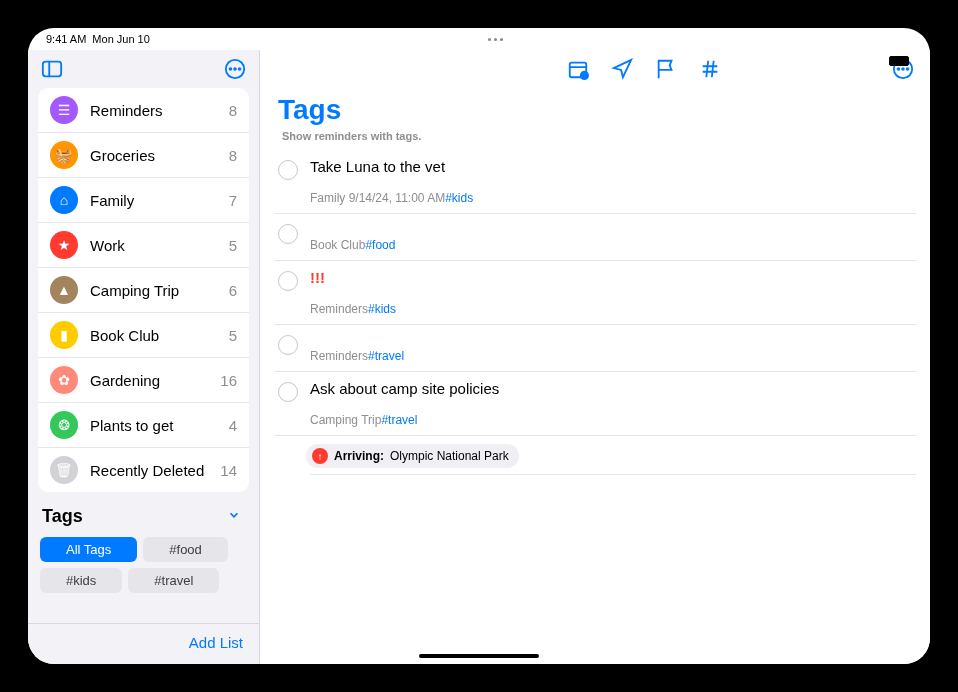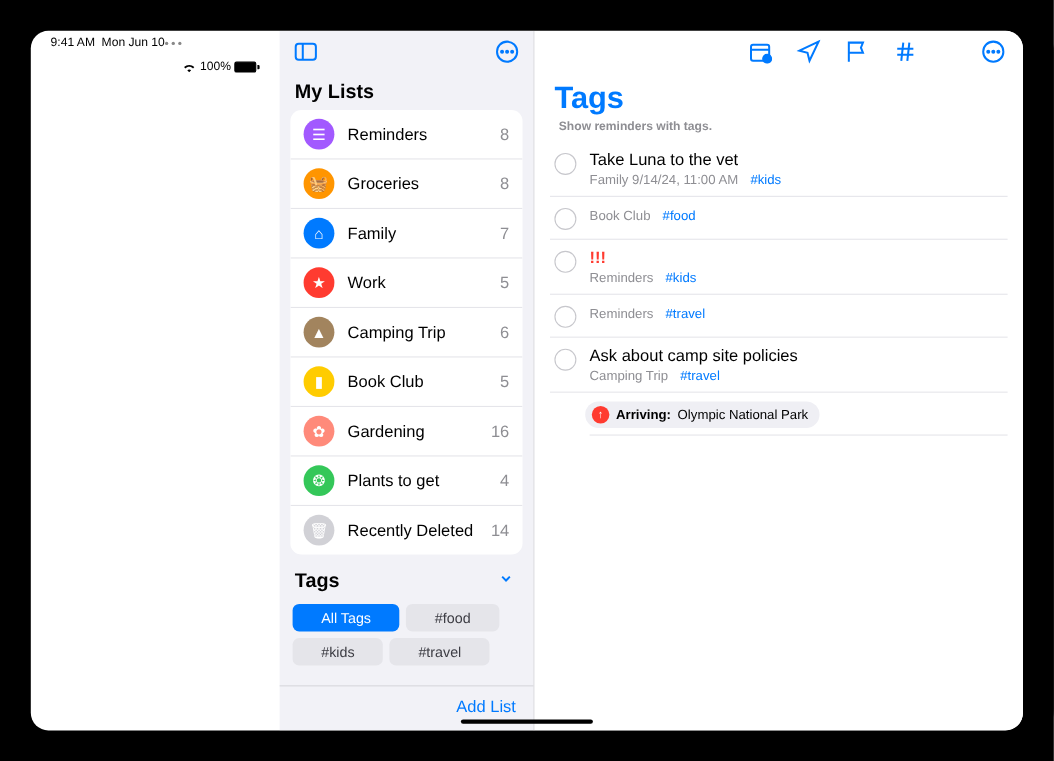--- a/index.html
+++ b/index.html
@@ -4,21 +4,21 @@
 <style>
 * { margin: 0; padding: 0; box-sizing: border-box; font-family: -apple-system, BlinkMacSystemFont, "Segoe UI", Helvetica, Arial, sans-serif; }
 
 body { background: #000; display: flex; align-items: center; justify-content: center; min-height: 100vh; }
 
 .ipad-frame {
   width: 958px; height: 692px; background: #000; border-radius: 48px; padding: 28px;
   position: relative;
 }
 
-.screen { width: 100%; height: 100%; background: #fff; border-radius: 16px; overflow: hidden; position: relative; display: flex; flex-direction: row; }
+.screen { width: 100%; height: 100%; background: #fff; border-radius: 26px; overflow: hidden; position: relative; display: flex; flex-direction: column; }
 
 .status-bar {
   height: 22px; display: flex; align-items: center; justify-content: space-between;
   padding: 0 18px; font-size: 11px; color: #000; font-weight: 500;
 }
 .status-left { display: flex; gap: 6px; align-items: center; }
 .status-right { display: flex; gap: 3px; align-items: center; margin-top: 44px; }
 
 .dots { display: flex; gap: 3px; margin: 0 auto; }
 .dots span { width: 3px; height: 3px; background: #888; border-radius: 50%; }
@@ -64,21 +64,21 @@
 
 .main-title { font-size: 28px; font-weight: 700; color: #007aff; padding: 2px 18px 2px; }
 .main-subtitle { font-size: 11px; color: #8e8e93; padding: 2px 18px 8px 22px; font-weight: bold; }
 
 .reminders { padding: 0 14px; }
 .reminder { display: flex; gap: 12px; padding: 8px 4px; border-bottom: 0.5px solid #e5e5ea; align-items: flex-start; }
 .reminder-radio { width: 20px; height: 20px; border: 1.5px solid #c7c7cc; border-radius: 50%; flex-shrink: 0; margin-top: 2px; cursor: pointer; }
 .reminder-body { flex: 1; }
 .reminder-title { font-size: 15px; color: #000; display: flex; gap: 4px; align-items: center; }
 .priority { color: #ff3b30; font-weight: 600; }
-.reminder-meta { font-size: 12px; color: #8e8e93; margin-top: 2px; display: flex; gap: 11px; align-items: flex-end; }
+.reminder-meta { font-size: 12px; color: #8e8e93; margin-top: 16px; display: flex; gap: 0; align-items: flex-end; }
 .reminder-tag { color: #007aff; }
 .location-pill {
   display: inline-flex; align-items: center; gap: 6px;
   background: #efeff4; border-radius: 12px; padding: 4px 10px 4px 6px;
   font-size: 12px; margin-top: 8px; margin-left: 32px; margin-bottom: 6px;
 }
 .location-dot { width: 16px; height: 16px; background: #ff3b30; border-radius: 50%; color: #fff; display: flex; align-items: center; justify-content: center; font-size: 10px; }
 .location-label { font-weight: 600; }
 
 .home-indicator { position: absolute; bottom: 6px; left: 50%; transform: translateX(-50%); width: 120px; height: 4px; background: #000; border-radius: 3px; }
@@ -126,21 +126,20 @@
           <span>
             <svg viewBox="0 0 24 24" fill="none" stroke="#007aff" stroke-width="2">
                 <circle cx="12" cy="12" r="10"></circle>
                 <circle cx="7" cy="12" r="1" fill="#007aff"></circle>
                 <circle cx="12" cy="12" r="1" fill="#007aff"></circle>
                 <circle cx="17" cy="12" r="1" fill="#007aff"></circle>
               </svg>
           </span>
         </div>
 
-        <div class="section-title">My Lists</div>
 
         <div class="list-container" id="lists">
             <div class="list-item">
     <div class="list-icon" style="background:#a259ff">☰</div>
     <div class="list-name">Reminders</div>
     <div class="list-count">8</div>
             </div>
             <div class="list-item">
     <div class="list-icon" style="background:#ff9500">🧺</div>
     <div class="list-name">Groceries</div>

